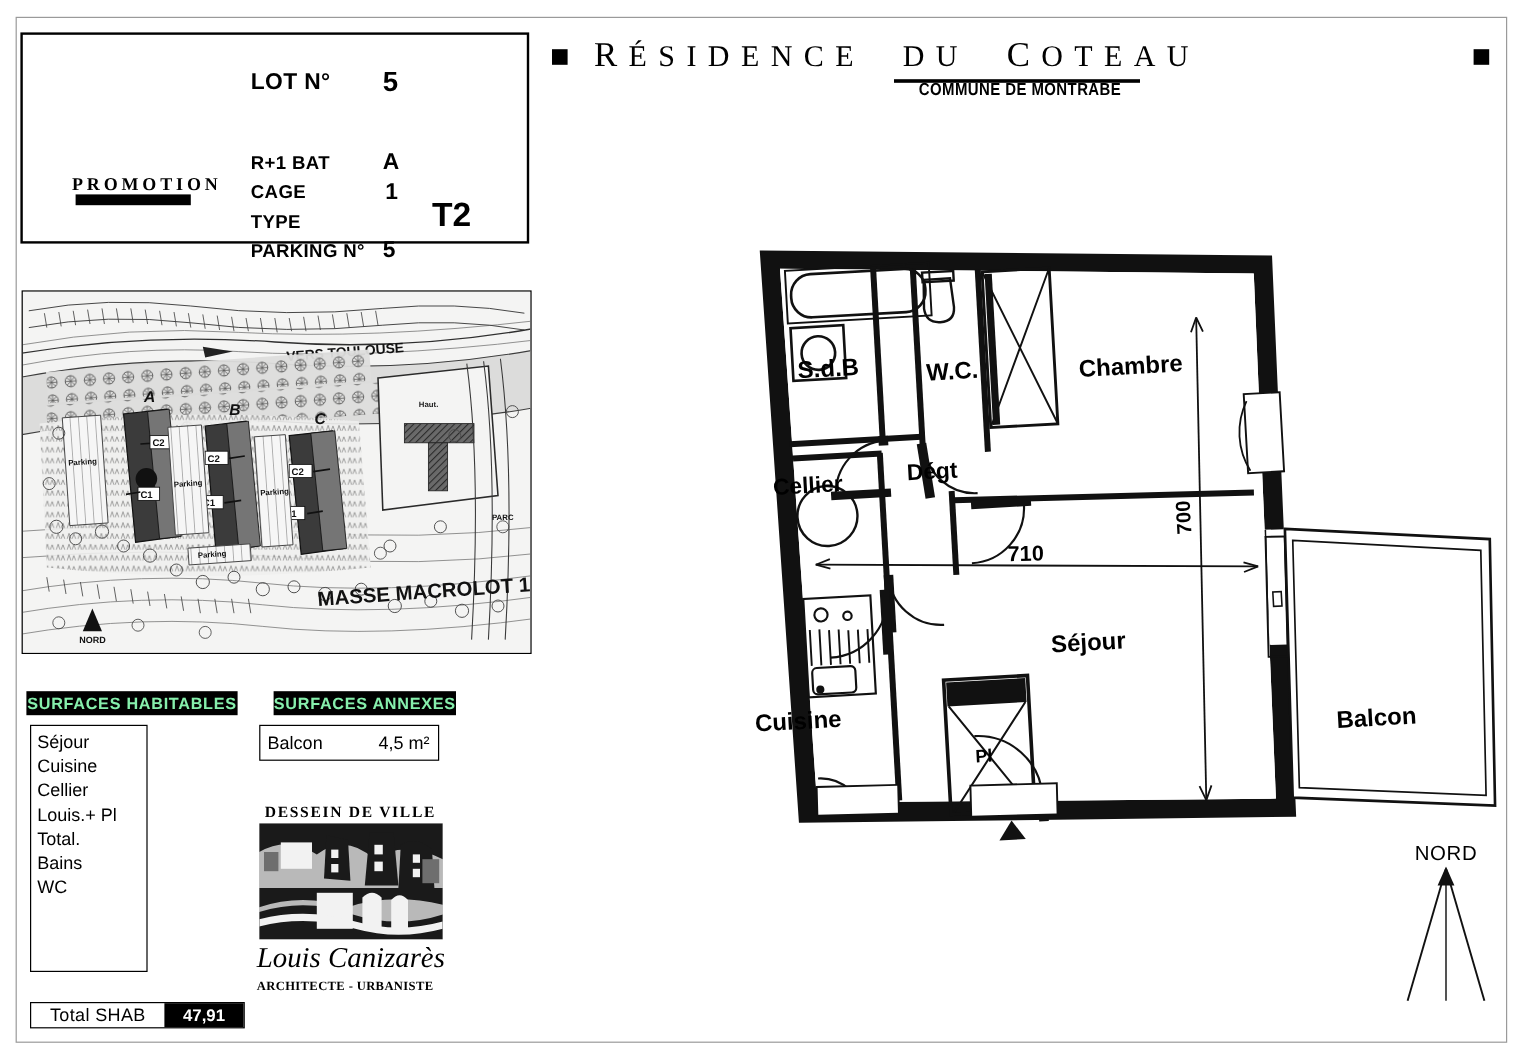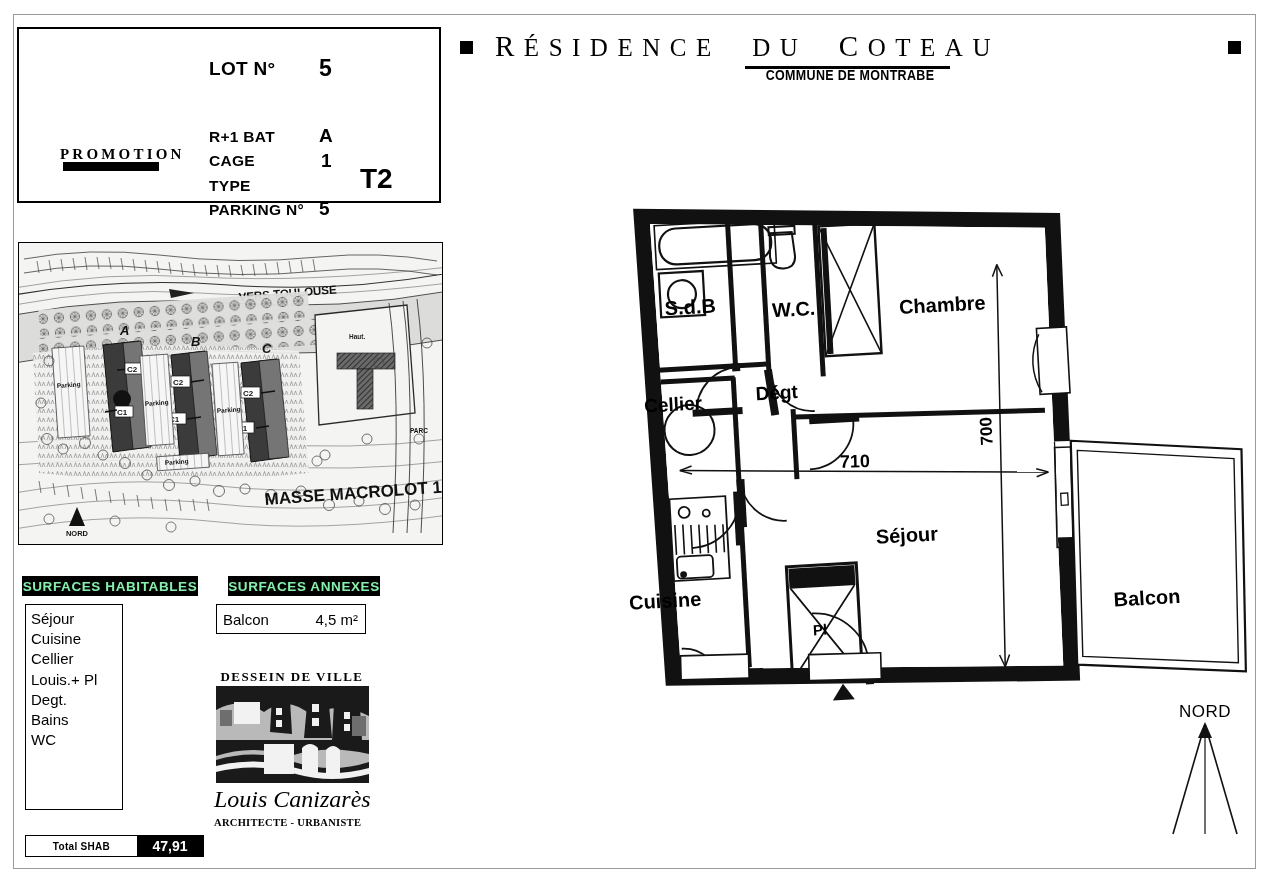--- a/index.html
+++ b/index.html
@@ -185,21 +185,21 @@
   #visa-text { text-align: center; font-size: 10.5px; line-height: 12.5px; }
   #visa-mark { position: absolute; left: 4px; top: 120px; width: 60px; height: 80px; }
 
   #total-bar {
     position: absolute; left: 25px; top: 835px; width: 179px; height: 22px;
     border: 1.5px solid #000; box-sizing: border-box;
     display: flex; background: #fff;
   }
   #total-label {
     flex: 1; display: flex; align-items: center; justify-content: center;
-    font-size: 10px; font-weight: bold; letter-spacing: 0.3px;
+    font-size: 15px; font-weight: normal; letter-spacing: 0.3px;
   }
   #total-value {
     width: 66px; background: #000; color: #fff;
     display: flex; align-items: center; justify-content: center;
     font-size: 14px; font-weight: bold;
   }
 
   #disclaimer {
     position: absolute; left: 216px; top: 835px; width: 1038px; height: 22px;
     border: 1.5px solid #000; box-sizing: border-box; background: #fff;
@@ -424,21 +424,21 @@
   </div>
 
   <div class="hdr-bar" id="bar-habitables">SURFACES HABITABLES</div>
   <div class="hdr-bar" id="bar-annexes">SURFACES ANNEXES</div>
 
   <div id="tbl-hab-names">
     <div class="srow">Séjour</div>
     <div class="srow">Cuisine</div>
     <div class="srow">Cellier</div>
     <div class="srow">Louis.+ Pl</div>
-    <div class="srow">Degt.</div>
+    <div class="srow">Total.</div>
     <div class="srow">Bains</div>
     <div class="srow">WC</div>
   </div>
 
   <div id="tbl-annex">
     <span>Balcon</span>
     <span>4,5 m²</span>
   </div>
 
   <div id="dessein">

